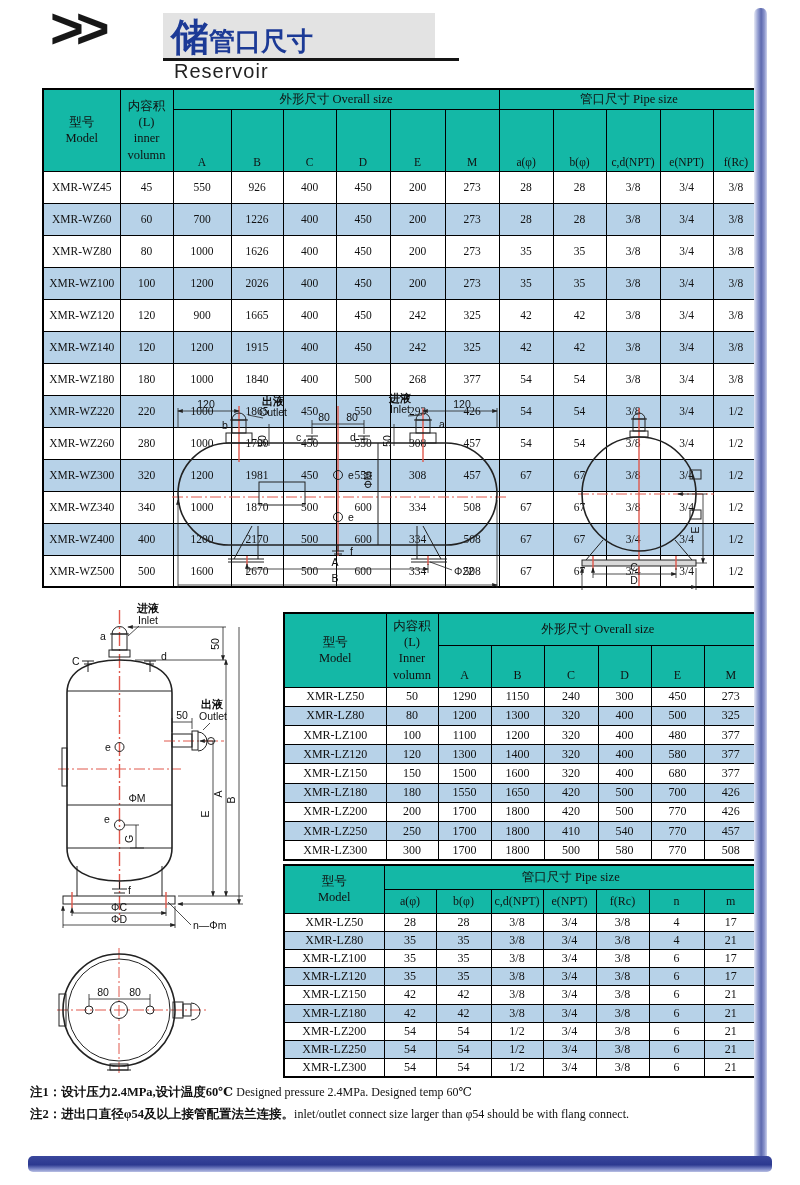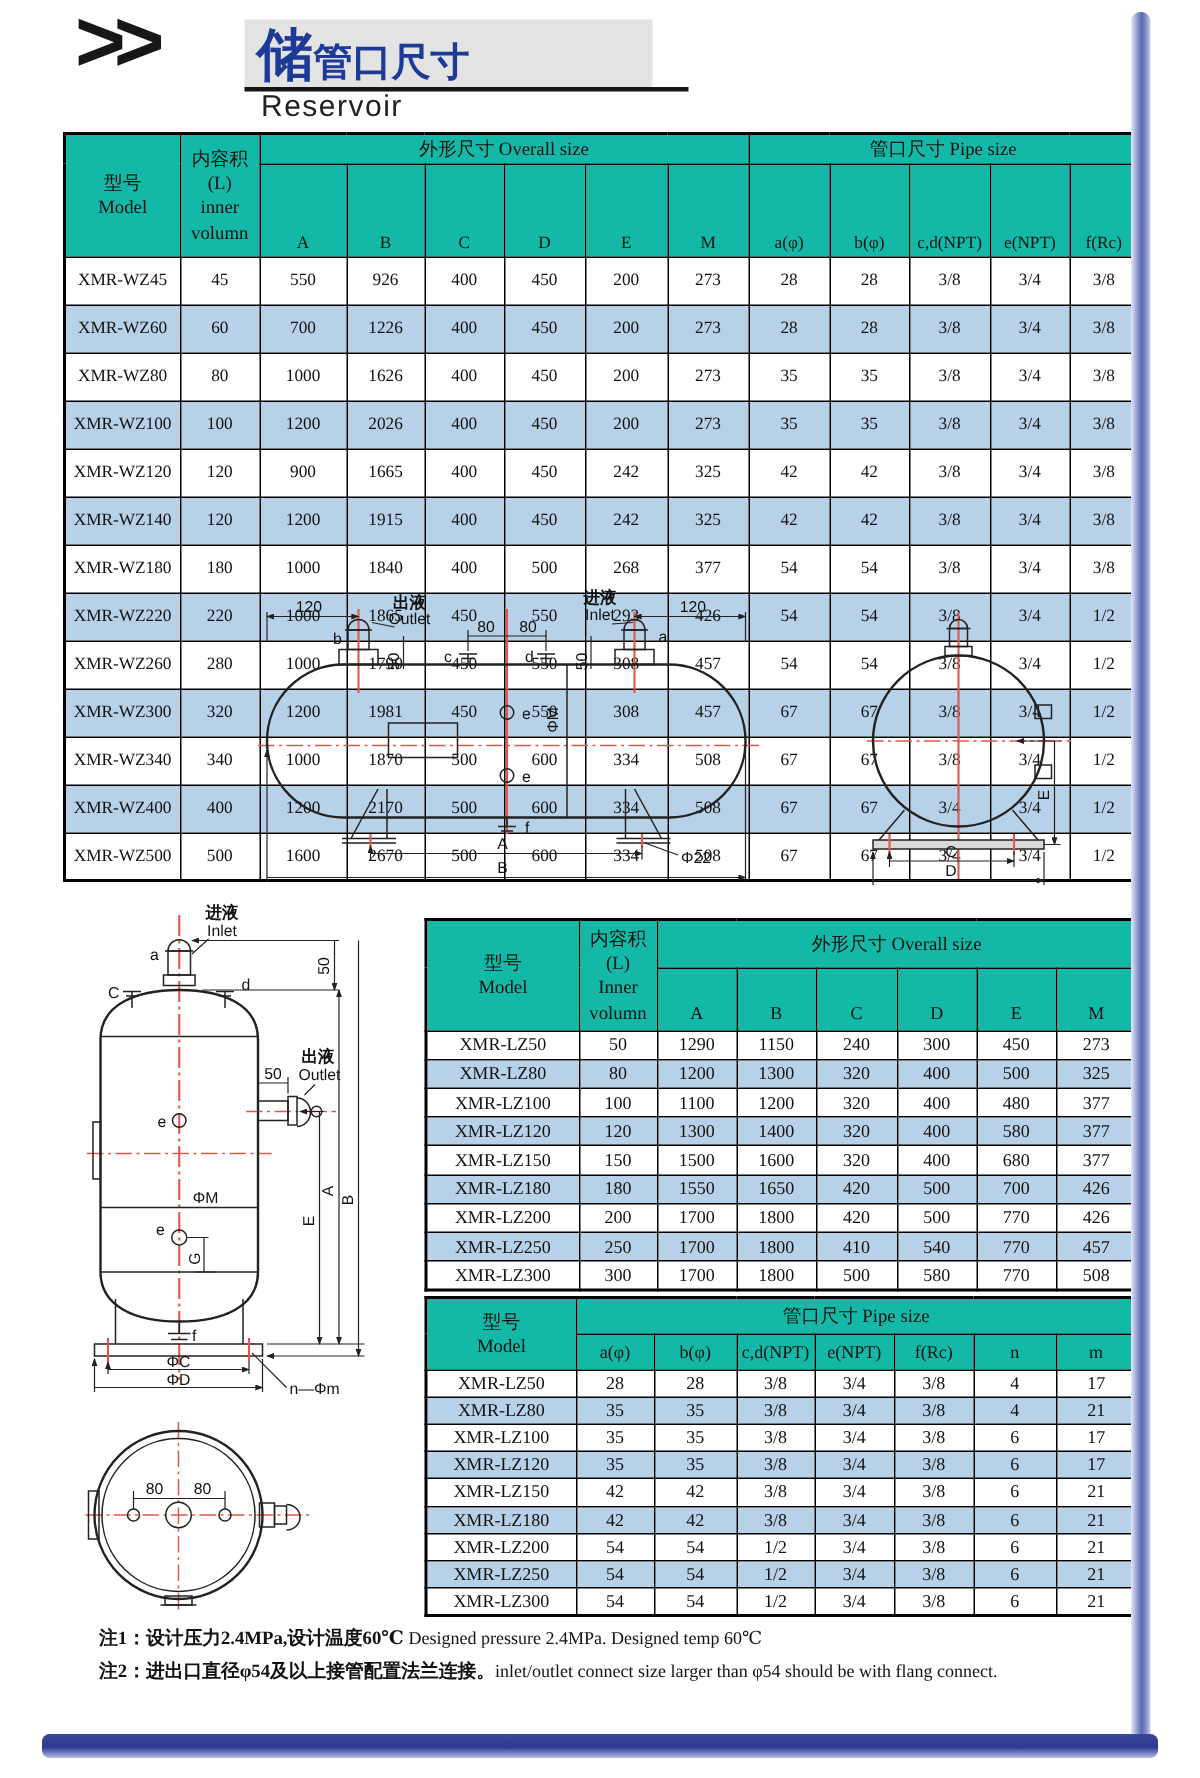--- a/index.html
+++ b/index.html
@@ -41,21 +41,21 @@
   .t2 .hr2 { height:42px; } .t2 .hr2 th { vertical-align:bottom; padding-bottom:4px; }
   .t2 tbody tr { height:19px; }
 
   .t3 { left:283px; top:864px; width:474px; height:214px; font-size:12px; }
   .t3 .hr1 { height:24px; } .t3 .hr1 th { font-size:12.5px; }
   .t3 .hr2 { height:24px; }
   .t3 tbody tr { height:18px; }
 
   
   .notes { left:30px; top:1084px; width:722px; font-size:12.5px; line-height:1.34; }
-  .note { margin-bottom:5px;margin-left:36px; }
+  .note { margin-bottom:5px; }
   .note-zh { font-weight:bold; }
   .note-en { font-weight:normal; font-size:12px; }
 
   
   .right-bar { left:754px; top:8px; width:13px; height:1160px; border-radius:6px;
     background:linear-gradient(90deg,#e7eaf6 0%,#9aa4d4 28%,#5d69ae 55%,#8b95cc 80%,#ccd2ec 100%); }
   .bottom-bar { left:28px; top:1156px; width:744px; height:16px; border-radius:5px;
     background:linear-gradient(180deg,#3a479c 0%,#2c3990 55%,#707cc0 78%,#b9c0e4 100%); }
 
   

